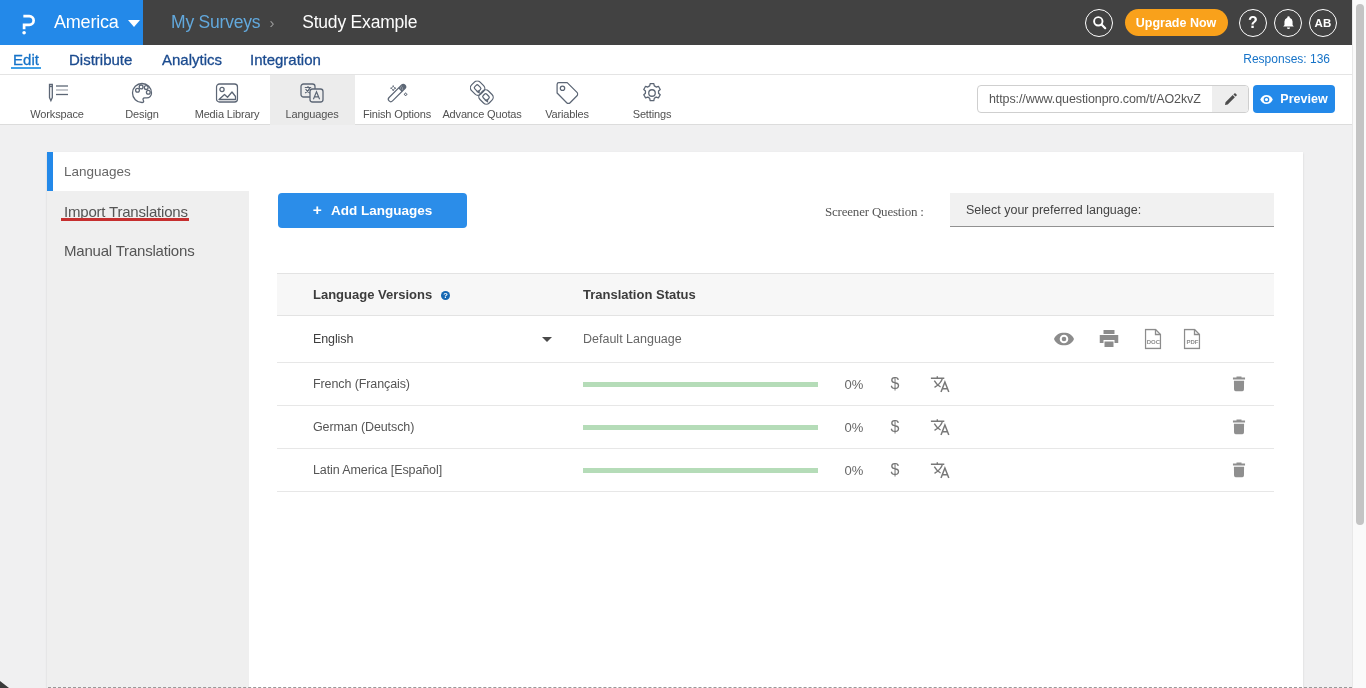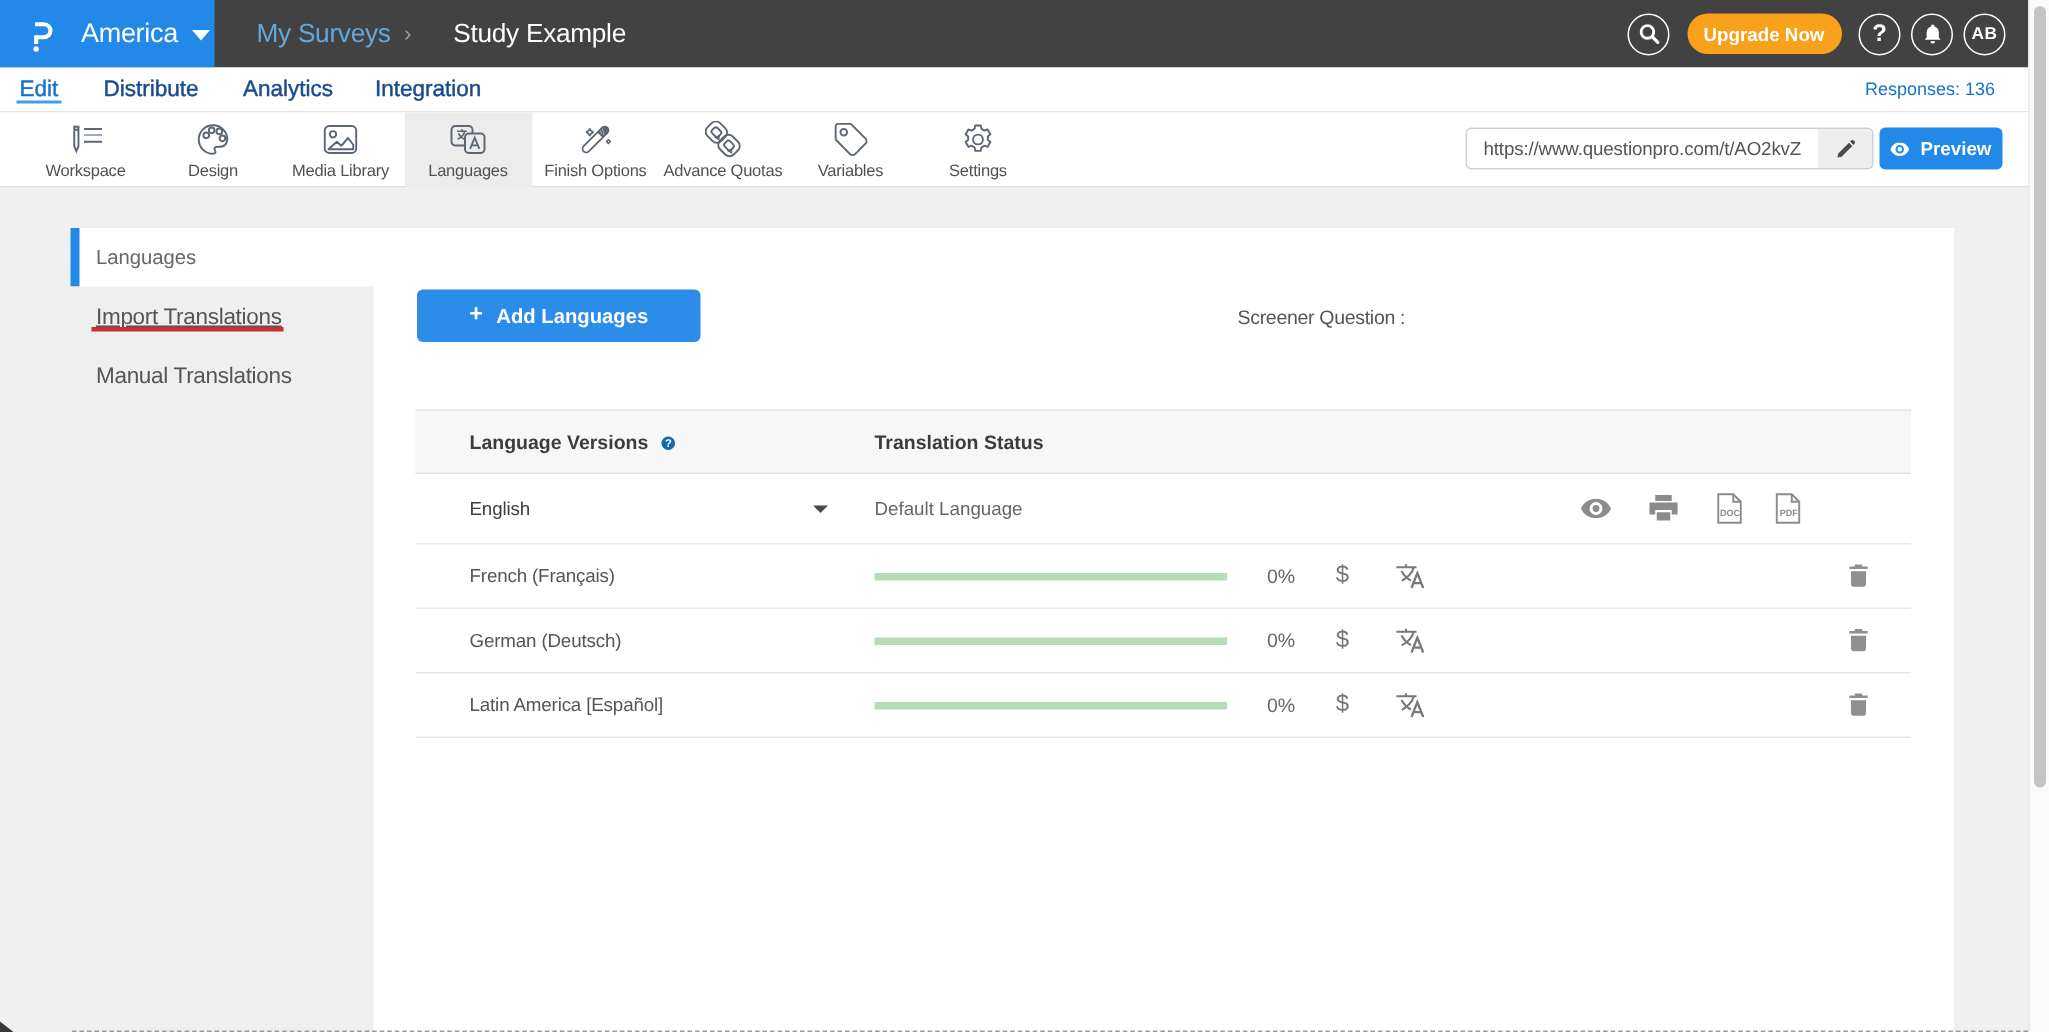--- a/index.html
+++ b/index.html
@@ -45,21 +45,21 @@
 .card-head .accent { position:absolute; left:0; top:0; width:6px; height:39px; background:#2389e9; }
 .card-head .txt { position:absolute; left:17px; top:0; line-height:39px; font-size:13.5px; color:#666; }
 .side { position:absolute; left:0; top:39px; width:202px; height:498px; background:#efefef; }
 .side .it { position:absolute; left:17px; font-size:15px; letter-spacing:-0.2px; color:#555; }
 .side .it.first { top:12px;text-decoration:underline; }
 .side .red { position:absolute; left:14px; top:27px; width:128px; height:3px; background:#c62f2f; }
 .side .it.second { top:51px; }
 
 .addbtn { position:absolute; left:231px; top:41px; width:189px; height:35px; background:#2b8de9; border-radius:4px; color:#fff; display:flex; align-items:center; justify-content:center; font-size:13.5px; font-weight:bold; }
 .addbtn .plus { font-size:15.5px; font-weight:bold; margin-right:9px; margin-top:-1px; }
-.screener { position:absolute; left:778px; top:52px; font-size:13px; color:#555; letter-spacing:-0.2px; }
+.screener { position:absolute; left:778px; top:52px; font-size:13px; color:#555; letter-spacing:-0.2px;font-family:Liberation Serif, serif; }
 .selbox { position:absolute; left:903px; top:41px; width:324px; height:34px; background:#f1f1f1; border-bottom:1px solid #919191; }
 .selbox .txt { line-height:34px; padding-left:16px; font-size:12.5px; color:#444; }
 
 .table { position:absolute; left:230px; top:121px; width:997px; }
 .thead { height:43px; background:#f7f7f7; border-top:1px solid #e3e3e3; border-bottom:1px solid #e3e3e3; position:relative; }
 .thead .c1 { position:absolute; left:36px; top:0; line-height:42px; font-size:13px; font-weight:bold; color:#3c3c3c; }
 .thead .c2 { position:absolute; left:306px; top:0; line-height:42px; font-size:13px; font-weight:bold; color:#3c3c3c; }
 .qmark { display:inline-block; width:9.5px; height:9.5px; background:#1668b3; color:#fff; border-radius:50%; font-size:7.5px; font-weight:bold; text-align:center; line-height:10px; vertical-align:1.5px; margin-left:5px; }
 .trow { position:relative; border-bottom:1px solid #e7e7e7; }
 .trow.r1 { height:47px; }
@@ -217,20 +217,23 @@
         <span class="txt">Languages</span>
       </div>
     <div class="side">
       <span class="it first">Import Translations</span>
       <div class="red"></div>
       <span class="it second">Manual Translations</span>
     </div>
 
     <div class="addbtn"><span class="plus">+</span>Add Languages</div>
     <div class="screener">Screener Question :</div>
+    <div class="selbox">
+        <div class="txt">Select your preferred language:</div>
+      </div>
 
     <div class="table">
       <div class="thead">
         <span class="c1">Language Versions <span class="qmark">?</span></span>
         <span class="c2">Translation Status</span>
       </div>
       <div class="trow r1">
         <span class="name">English</span>
         <span class="dcar"></span>
         <span class="deflang">Default Language</span>

